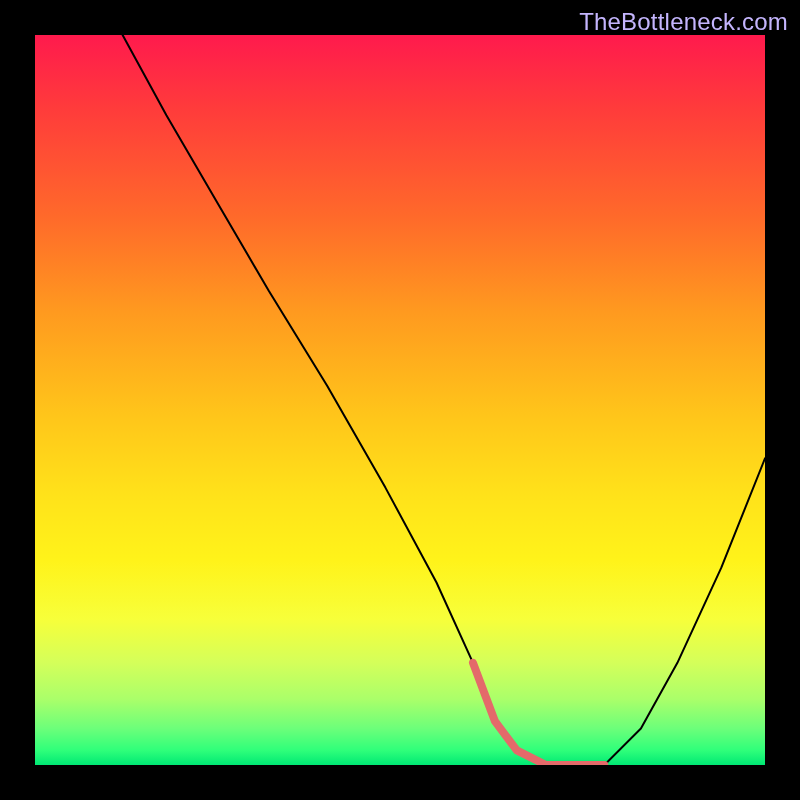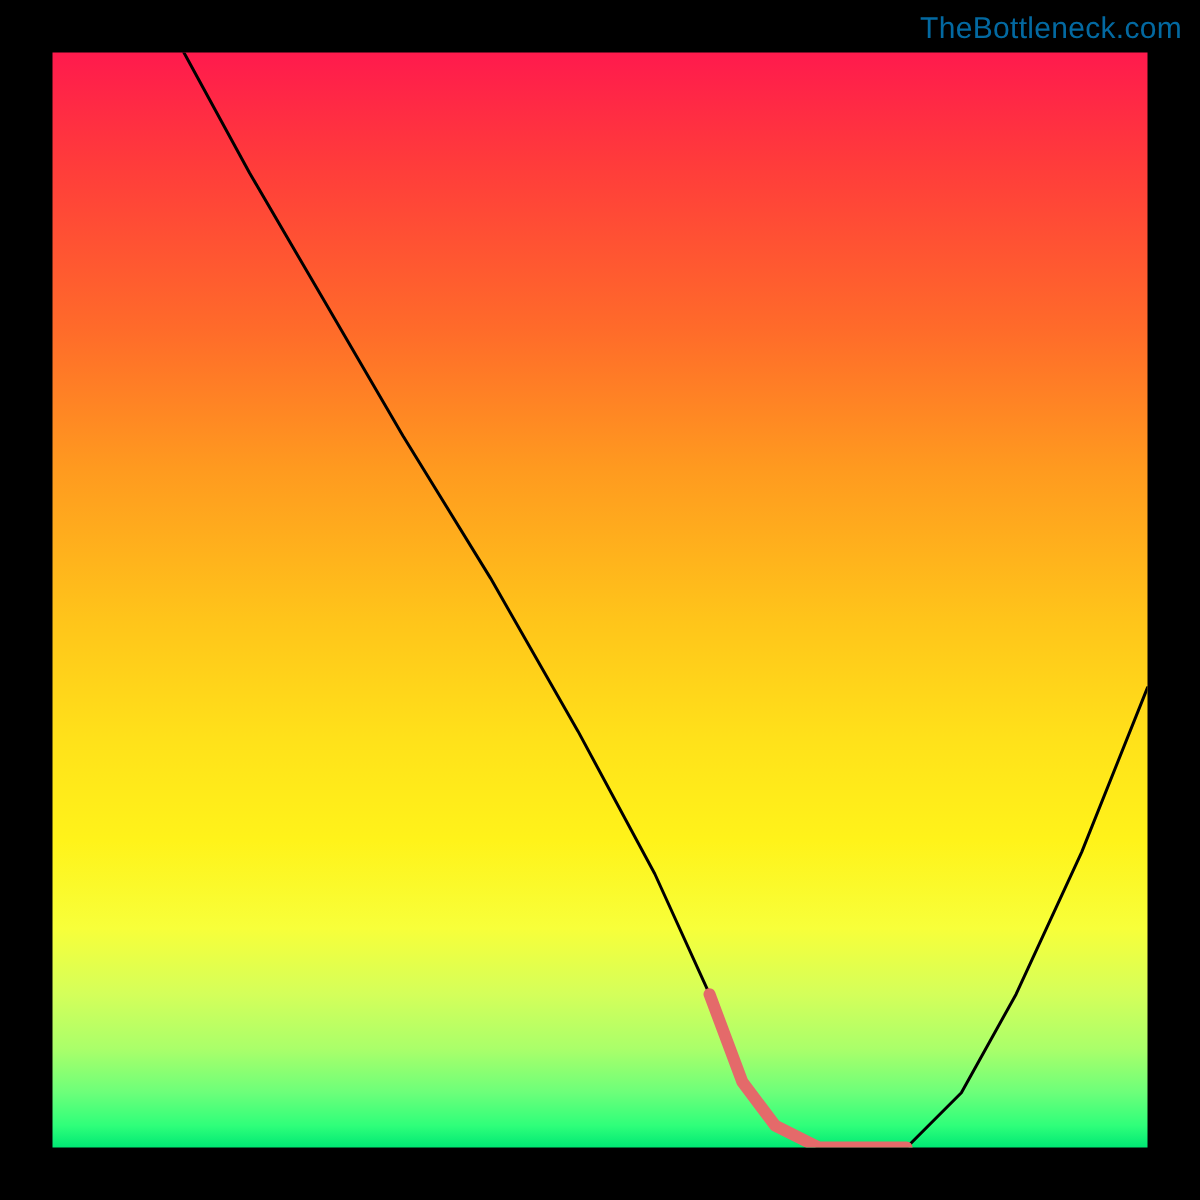--- a/index.html
+++ b/index.html
@@ -7,22 +7,22 @@
   .container {
     position: relative;
     width: 800px;
     height: 800px;
   }
   .watermark {
     position: absolute;
     top: 8px;
     right: 12px;
     font-family: Arial, sans-serif;
-    font-size: 20px;
-    color: #0369a1;
+    font-size: 24px;
+    color: #c4b5fd;
     z-index: 3;
     letter-spacing: 0.2px;
   }
   .plot-area {
     position: absolute;
     left: 35px;
     top: 35px;
     width: 730px;
     height: 730px;
     background: linear-gradient(to bottom,

